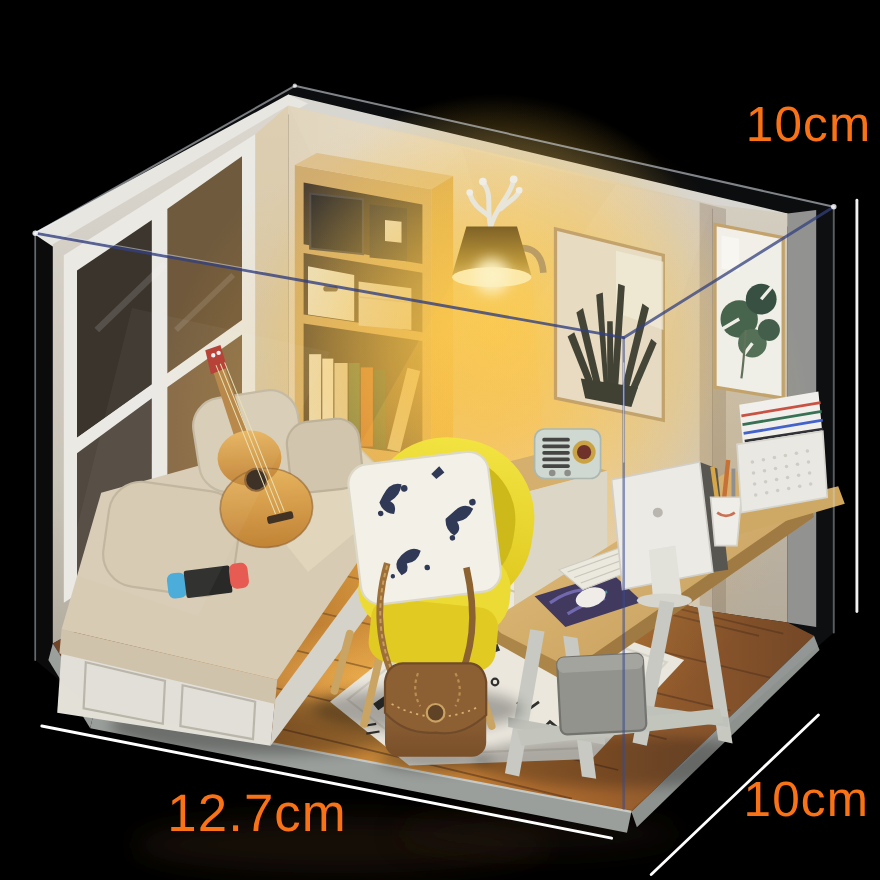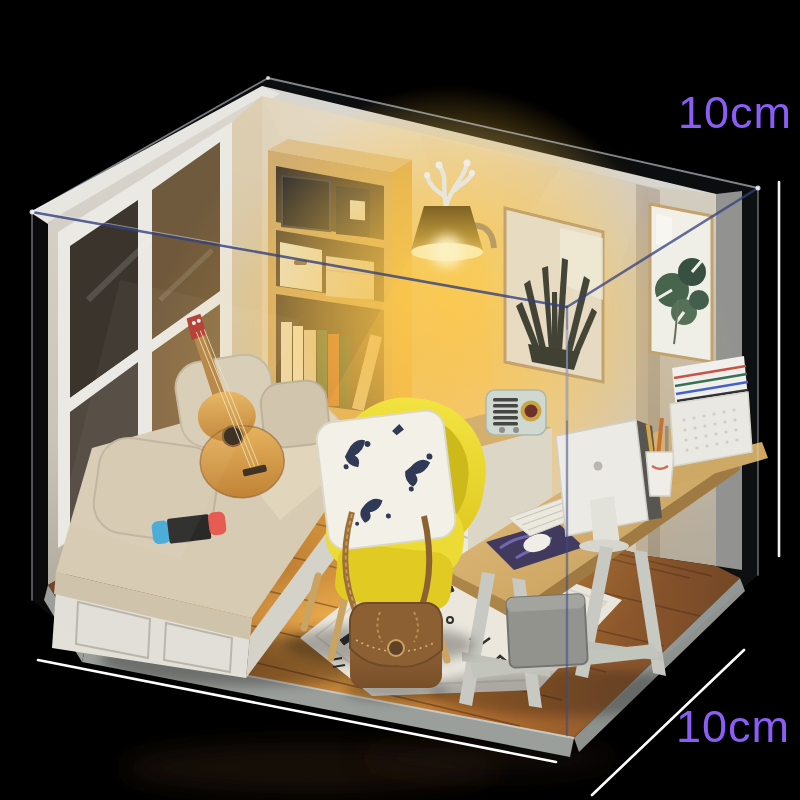--- a/index.html
+++ b/index.html
@@ -1,19 +1,19 @@
 <!DOCTYPE html>
 <html><head>
 <meta charset="utf-8">
 <style>
   html,body{margin:0;padding:0;background:#000;}
   #stage{position:relative;width:800px;height:800px;background:#000;overflow:hidden;
          font-family:"Liberation Sans", sans-serif;}
   #stage svg{position:absolute;left:0;top:0;}
-  .dim-label{position:absolute;color:#8b5cf6;font-weight:400;letter-spacing:1px;line-height:1;}
+  .dim-label{position:absolute;color:#f97316;font-weight:400;letter-spacing:1px;line-height:1;}
   #label-height{left:678px;top:90px;font-size:45px;}
   #label-width{left:152px;top:716px;font-size:48px;}
   #label-depth{left:676px;top:704px;font-size:45px;}
 </style>
 </head>
 <body>
 
 <div id="stage">
 <svg width="800" height="800" viewBox="0 0 800 800">
 <defs>
@@ -441,14 +441,15 @@
 </g>
 
 <g stroke="#ffffff" stroke-width="2.6" stroke-linecap="round">
   <line x1="38" y1="660" x2="556" y2="762"></line>
   <line x1="592" y1="795" x2="744" y2="650"></line>
   <line x1="779" y1="182" x2="779" y2="556" opacity=".95"></line>
 </g>
 </svg>
 
 <div class="dim-label" id="label-height">10cm</div>
+<div class="dim-label" id="label-width">12.7cm</div>
 <div class="dim-label" id="label-depth">10cm</div>
 </div>
 
 </body></html>

